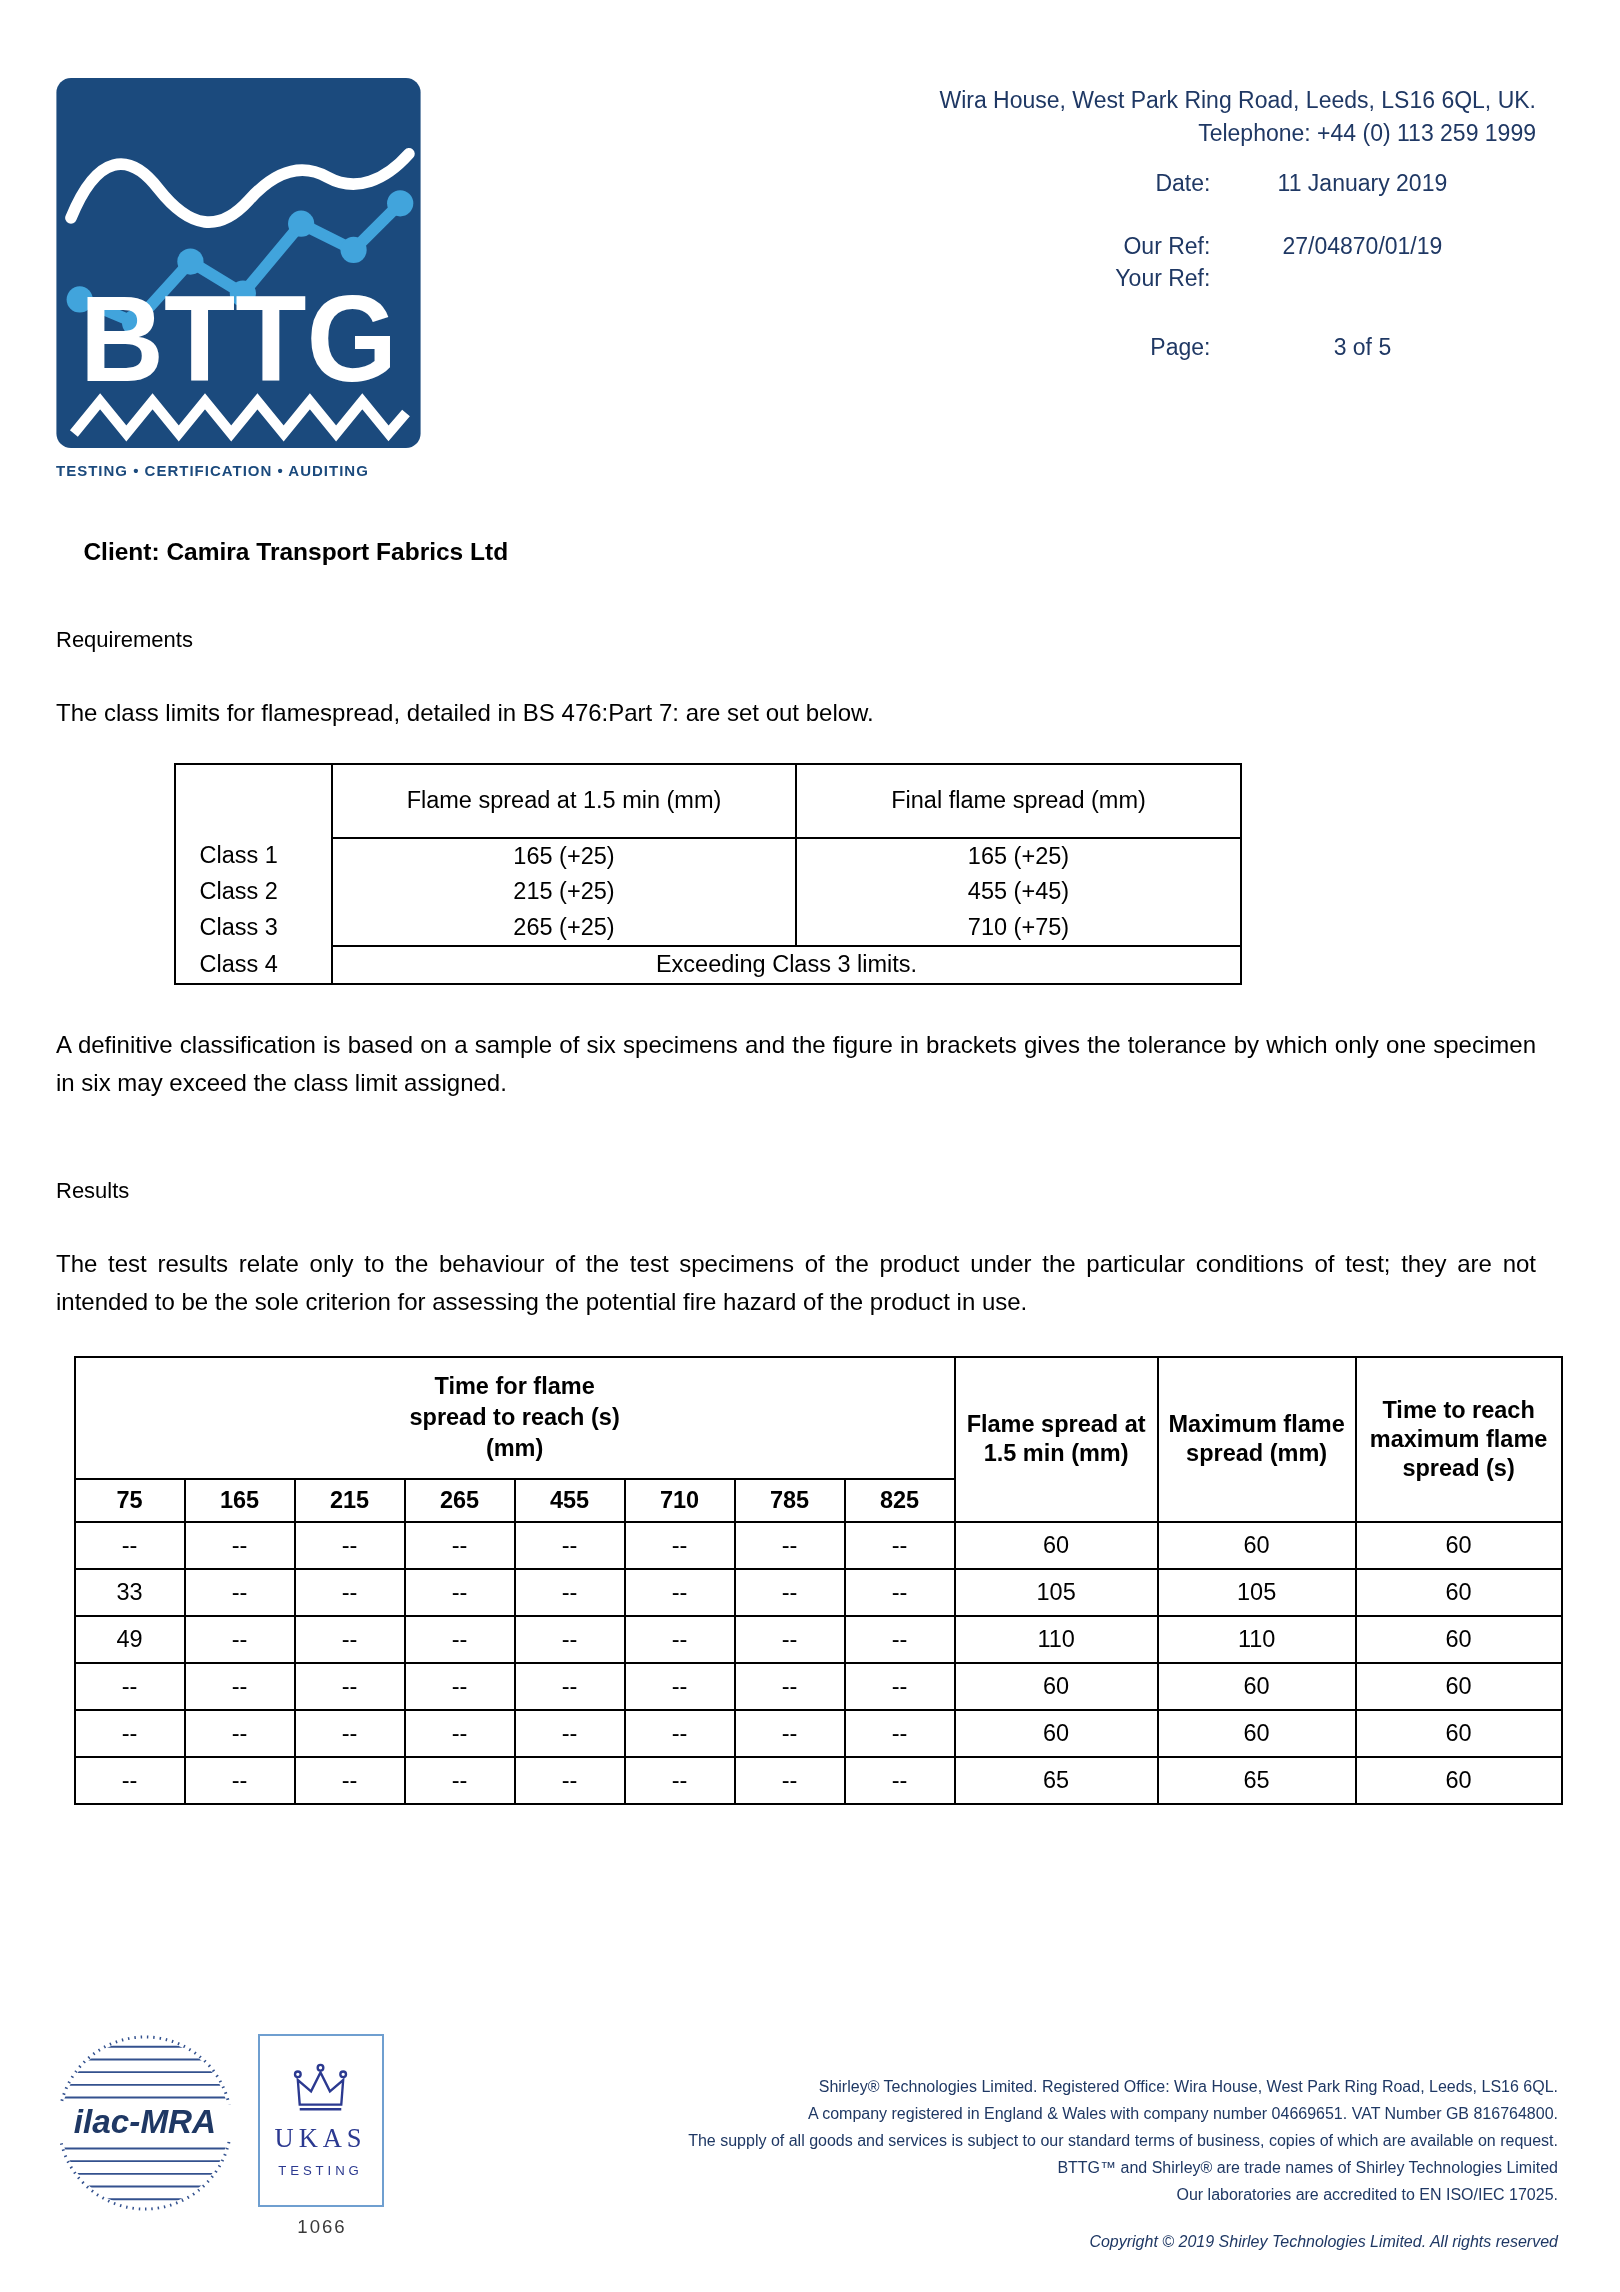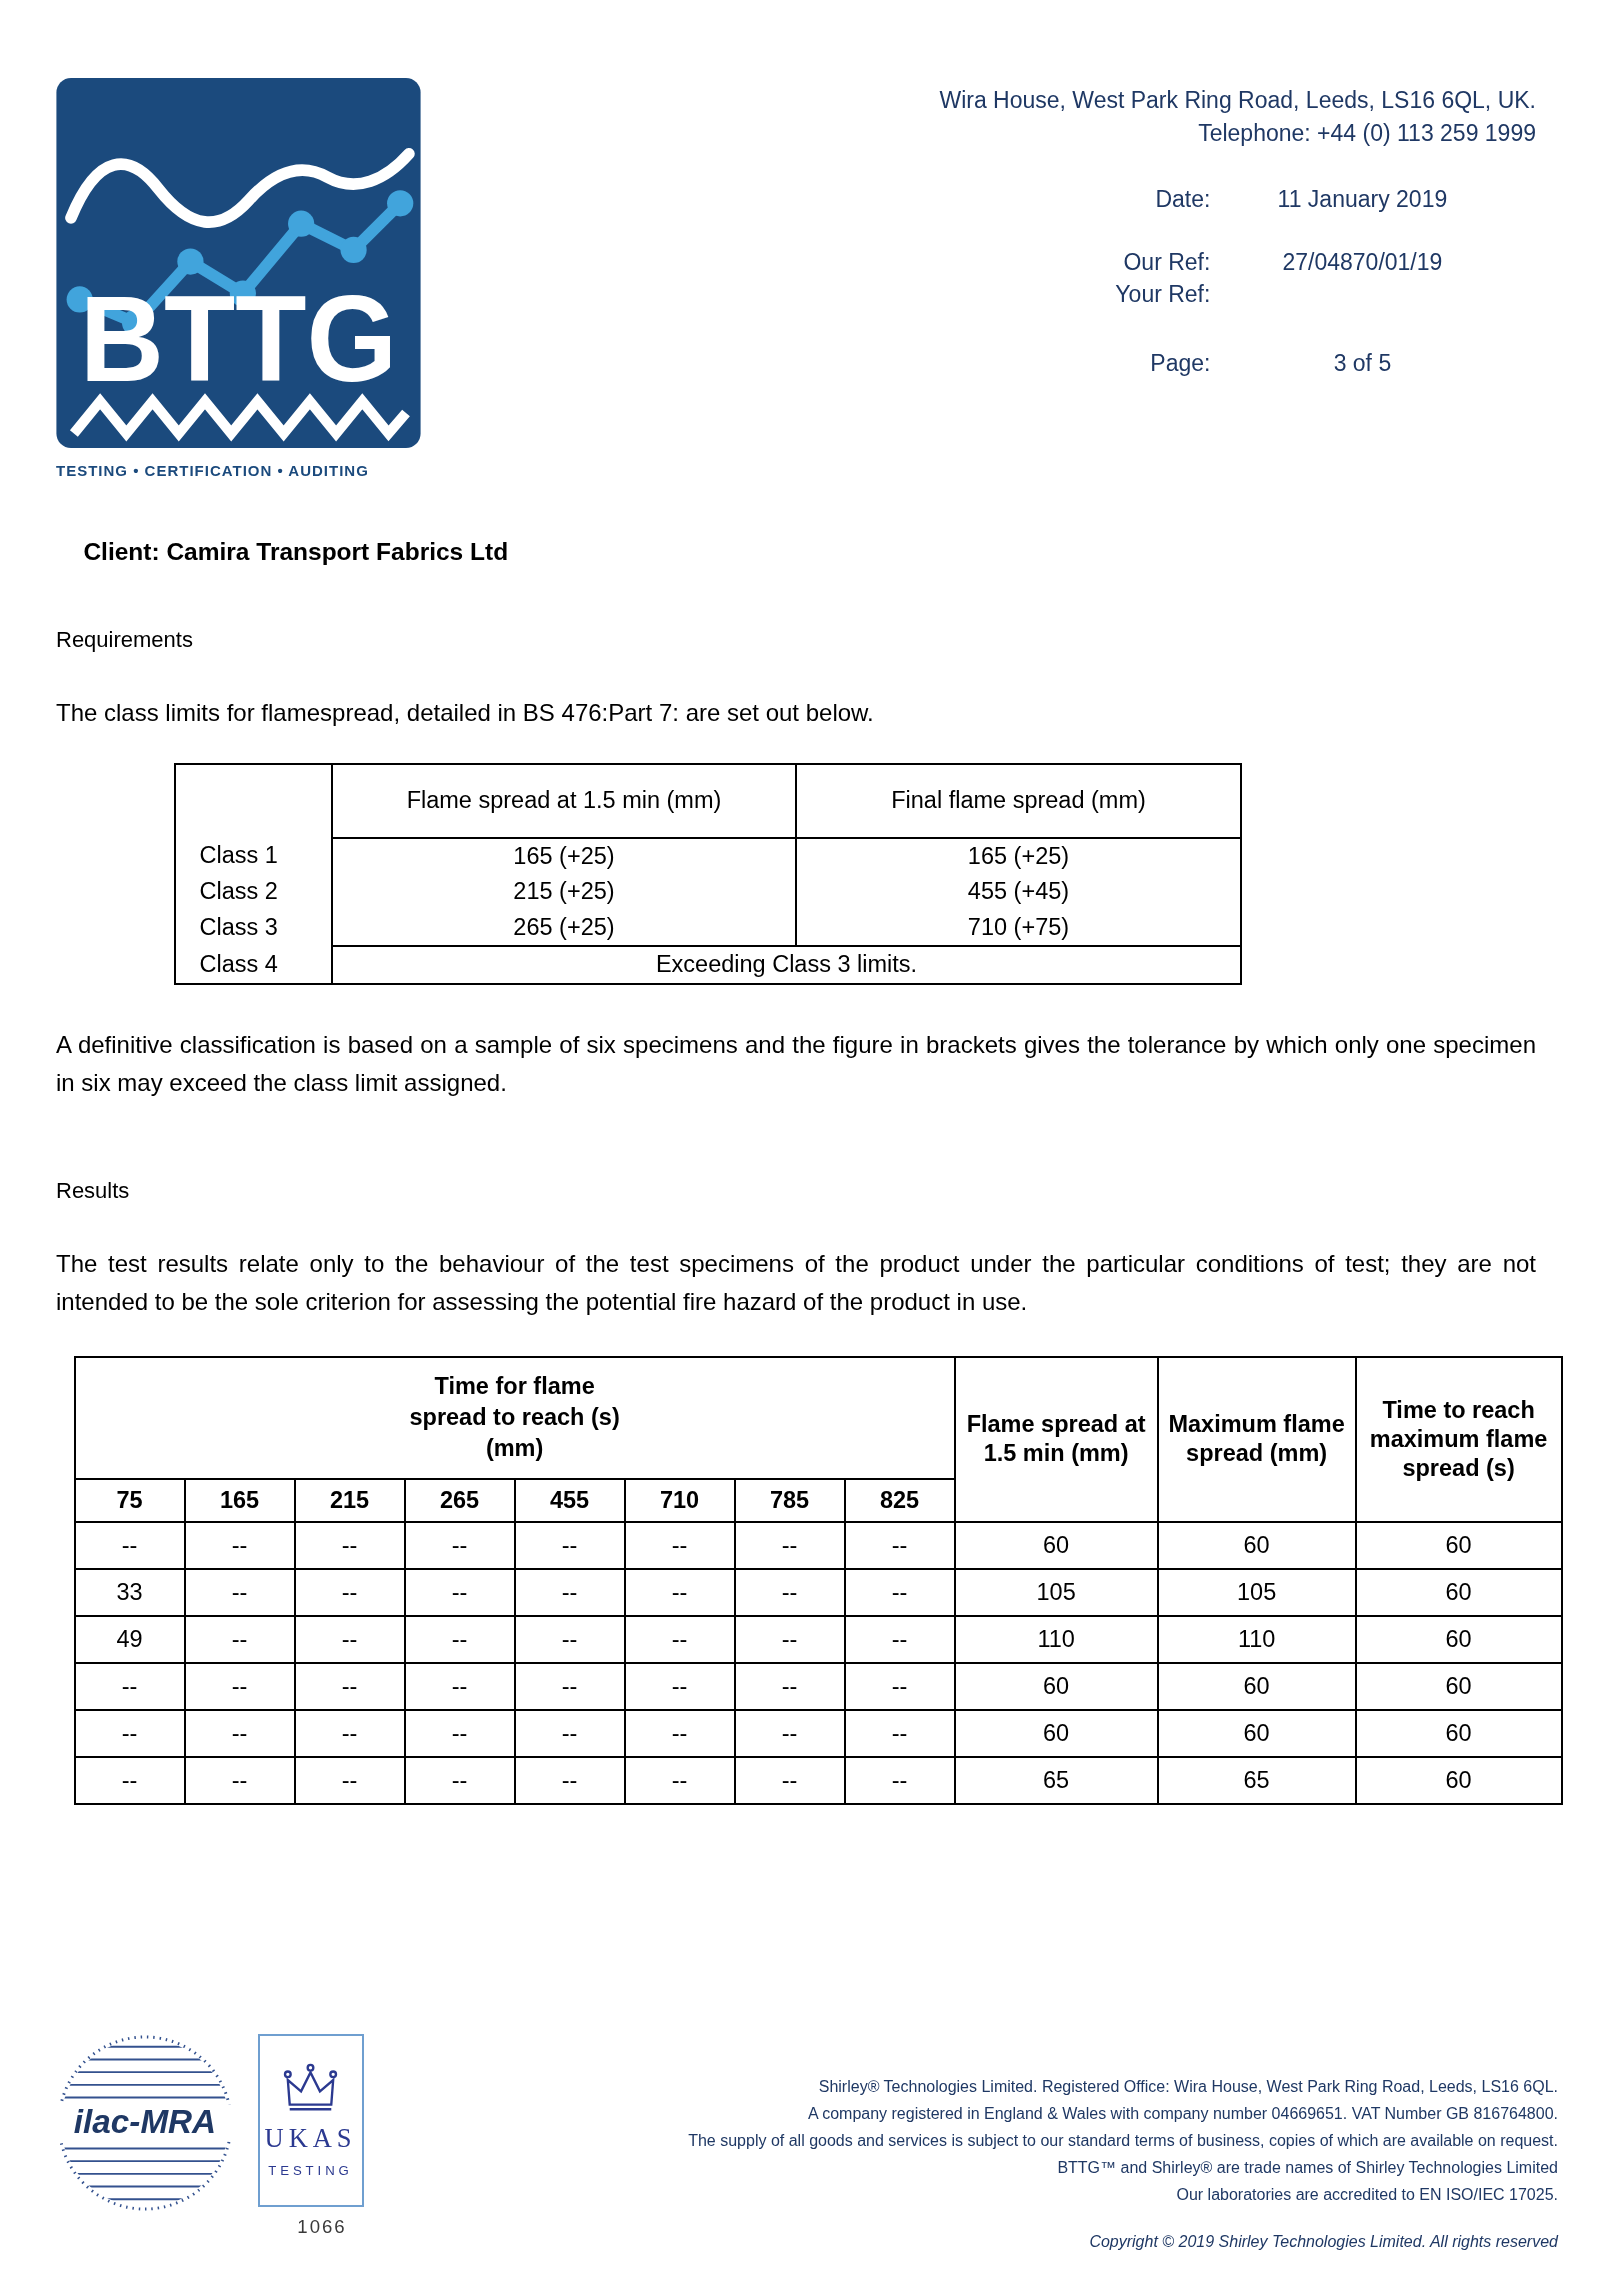--- a/index.html
+++ b/index.html
@@ -16,21 +16,21 @@
   
   .header { display:flex; justify-content:space-between; align-items:flex-start; }
   .logo-col { width:377px; }
   .logo-svg { display:block; width:365px; height:370px; }
   .logo-tagline {
     margin-top:13.7px; font-size:15px; font-weight:bold;
     letter-spacing:1px; color:#1b4a7d; white-space:nowrap;
   }
   .contact-col { text-align:right; color:#1f3864; font-size:23px; line-height:33px; padding-top:5.9px; }
   .contact-col a { color:#1f3864; text-decoration:underline; }
-  .meta { margin-top:33px; padding-right:21.6px; }
+  .meta { margin-top:17px; padding-right:21.6px; }
   .meta-row { display:flex; justify-content:flex-end; line-height:32px; }
   .meta-row.gap-lg { margin-top:31px; }
   .meta-row.gap-xl { margin-top:37px; }
   .meta-value { width:304px; text-align:center; }
   
   .client { margin-top:59px; padding-left:27.4px; font-weight:bold; font-size:24.5px; }
   .section-heading { font-size:22px; font-weight:normal; margin-top:61px; }
   .section-heading.mt-lg { margin-top:76px; }
   .body-text { margin-top:41px; font-size:24px; line-height:38px; }
   .body-text.justify { text-align:justify; }
@@ -67,21 +67,21 @@
   .res-table tbody td { height:47px; }
   .res-table .thick-left { border-left:2.9px solid #000; }
   
   .footer {
     position:absolute; left:56px; right:62px; top:2034px;
     display:flex; justify-content:space-between; align-items:flex-start;
   }
   .logos { display:flex; gap:23.5px; align-items:flex-start; }
   .ukas-wrap { width:129px; text-align:center; }
   .ukas-box {
-    width:106px; height:173px; border:2px solid #6f9fd0;
+    width:126px; height:173px; border:2px solid #6f9fd0;
     display:flex; flex-direction:column; align-items:center; justify-content:center;
     gap:8.8px; background:#fff;
   }
   .ukas-label { font-family:"Liberation Serif", serif; color:#2b3990; font-size:26.5px; letter-spacing:4.9px; }
   .ukas-sub { color:#2b3990; font-size:13.2px; letter-spacing:3.9px; }
   .ukas-number { margin-top:8.8px; font-size:18.6px; letter-spacing:2px; color:#3a3a3a; }
   .foot-text { text-align:right; color:#1f3864; font-size:16px; line-height:27px; padding-top:39px; }
   .foot-copyright { margin-top:19.6px;font-style:italic; }
 </style>
 </head>

